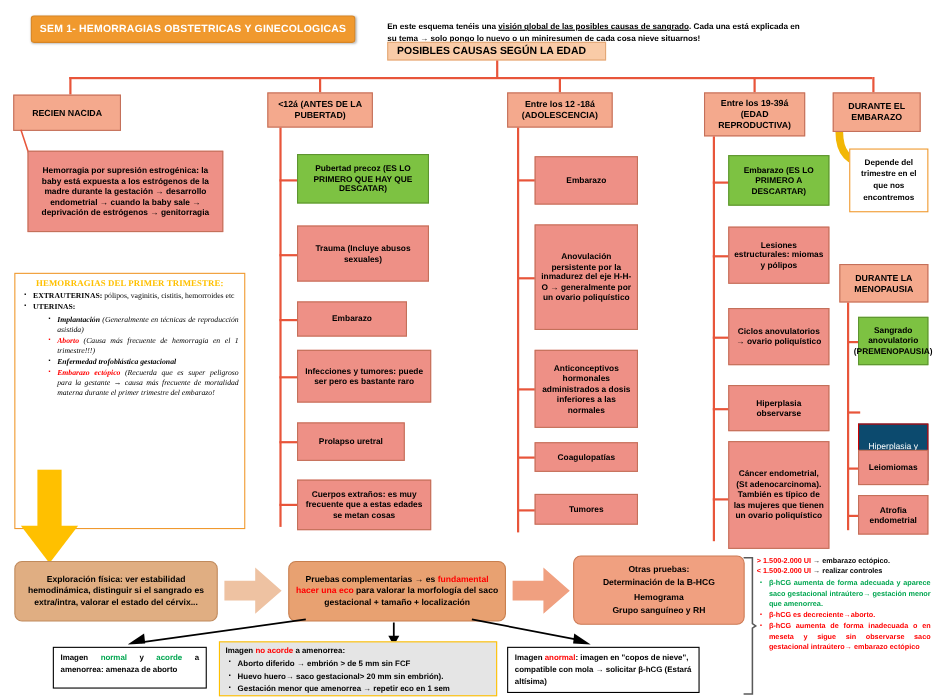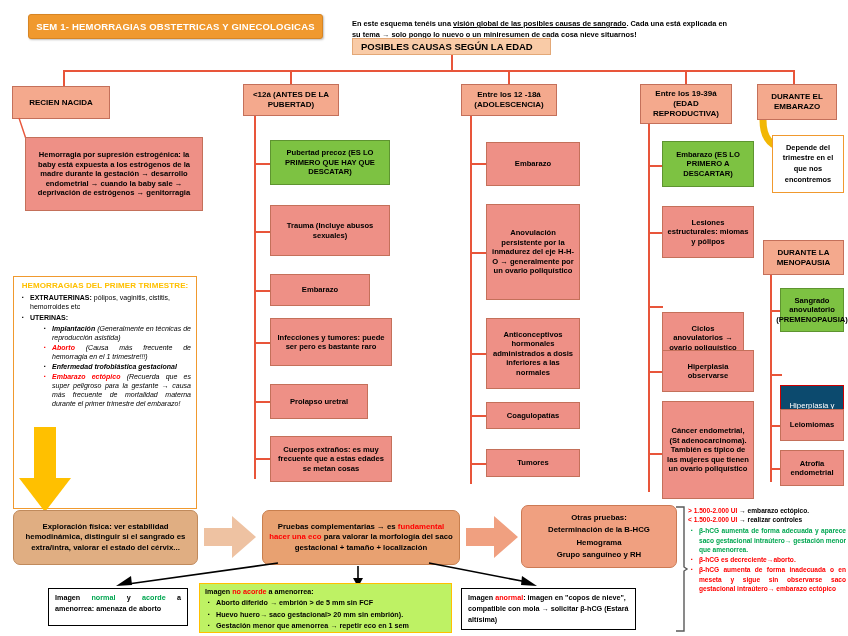--- a/index.html
+++ b/index.html
@@ -76,21 +76,21 @@
   .salmon-round{
     background:#F0A080;border:1px solid #CC7A54;border-radius:7px;
     font-size:7.8px;font-weight:bold;line-height:1.6;text-align:center;
     display:flex;flex-direction:column;align-items:center;justify-content:center;padding:3px 6px;
   }
   .blackbox{
     background:#ffffff;border:1.5px solid #000;
     font-size:7.2px;font-weight:bold;line-height:1.5;padding:4px 6px;
   }
   .yellowbox{
-    background:#bef264;border:1.5px solid #FFC000;
+    background:#e5e5e5;border:1.5px solid #FFC000;
     font-size:7.2px;font-weight:bold;line-height:1.45;padding:3px 5px;
   }
   .plain-text{font-size:7.4px;font-weight:bold;line-height:1.3;}
   
   .ln{position:absolute;background:#E8553A;}
   .ln-v{width:1.6px;}
   .ln-h{height:1.6px;}
   
   .big-arrow-down{
     width:0;height:0;border-left:26px solid transparent;border-right:26px solid transparent;
@@ -136,21 +136,21 @@
 <div class="abs age-box" style="left:12px;top:86px;width:98px;height:33px;">
   <span>RECIEN NACIDA</span>
 </div>
 <svg class="abs" style="left:16px;top:118px;width:20px;height:22px;">
   <line x1="3" y1="0" x2="10" y2="21" stroke="#E8553A" stroke-width="1.4"></line>
 </svg>
 <div class="abs salmon just" style="left:25px;top:137px;width:178px;height:74px;text-align:center;">
   <span>Hemorragia por supresión estrogénica: la baby está expuesta a los estrógenos de la madre durante la gestación → desarrollo endometrial → cuando la baby sale → deprivación de estrógenos → genitorragia</span>
 </div>
 
-<div class="abs hemo-note" style="left:13px;top:276px;width:184px;height:233px;">
+<div class="abs hemo-note" style="left:13px;top:248px;width:210px;height:233px;font-family:Liberation Serif, serif;">
   <span class="title">HEMORRAGIAS DEL PRIMER TRIMESTRE:</span>
   <ul class="tight" style="margin-top:1px;">
     <li>
       <b>EXTRAUTERINAS:</b>
       <span class="just">pólipos, vaginitis, cistitis, hemorroides etc</span>
     </li>
     <li>
       <b>UTERINAS:</b>
       <ul class="tight" style="margin-top:2px;">
         <li class="ital just">
@@ -250,21 +250,21 @@
 <div class="abs green" style="left:662px;top:141px;width:92px;height:46px;">
   <span>Embarazo (ES LO PRIMERO A DESCARTAR)</span>
 </div>
 
 <div class="ln ln-h abs" style="left:648px;top:232px;width:15px;"></div>
 <div class="abs salmon" style="left:662px;top:206px;width:92px;height:52px;">
   <span>Lesiones estructurales: miomas y pólipos</span>
 </div>
 
 <div class="ln ln-h abs" style="left:648px;top:306px;width:15px;"></div>
-<div class="abs salmon" style="left:662px;top:280px;width:82px;height:52px;margin-top:32px;">
+<div class="abs salmon" style="left:662px;top:280px;width:92px;height:52px;">
   <span>Ciclos anovulatorios → ovario poliquístico</span>
 </div>
 
 <div class="ln ln-h abs" style="left:648px;top:371px;width:15px;"></div>
 <div class="abs salmon" style="left:662px;top:350px;width:92px;height:42px;">
   <span>Hiperplasia observarse</span>
 </div>
 
 <div class="ln ln-h abs" style="left:648px;top:453px;width:15px;"></div>
 <div class="abs salmon" style="left:662px;top:401px;width:92px;height:98px;">

